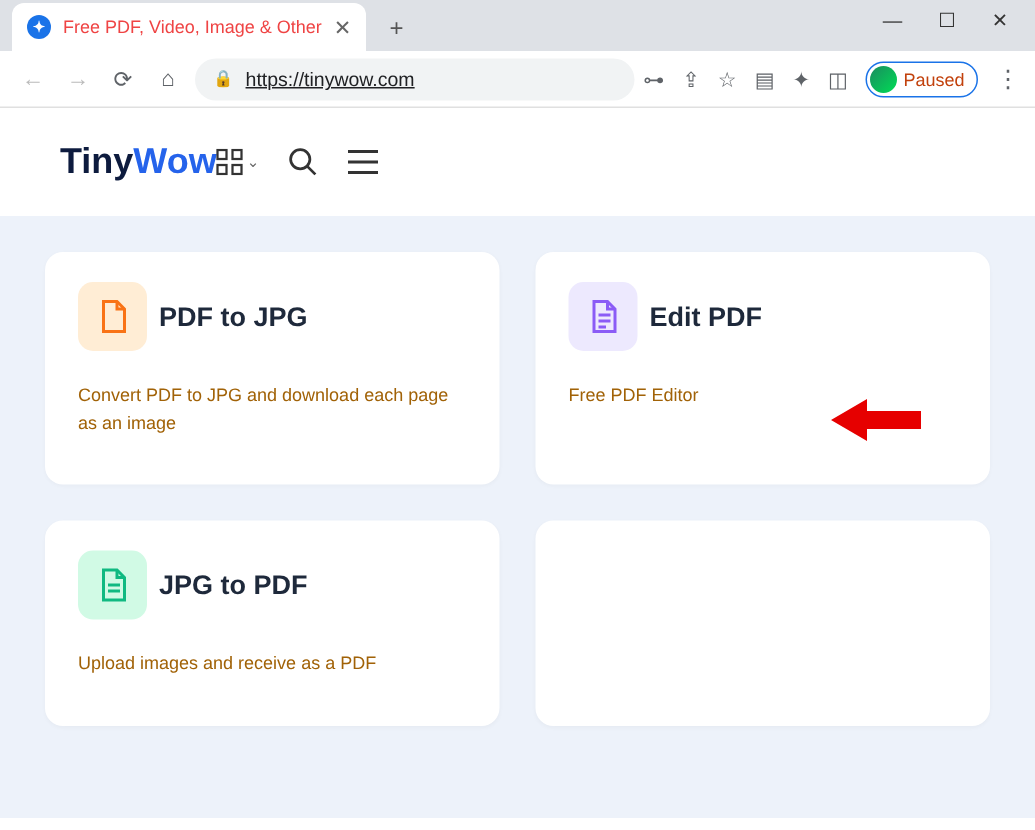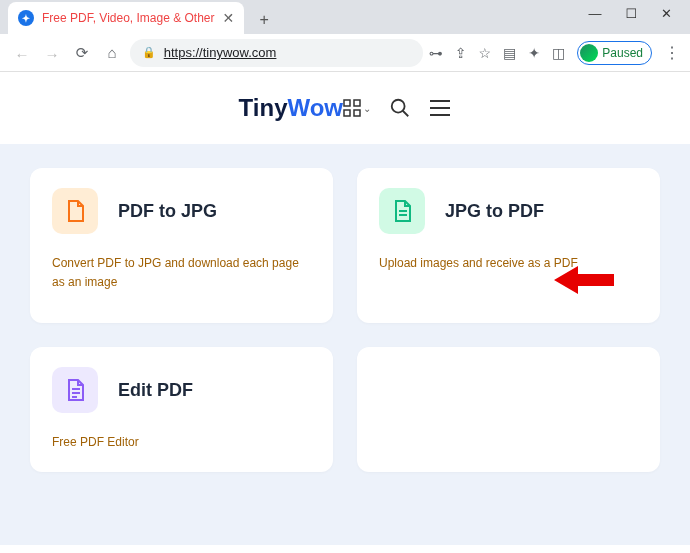--- a/index.html
+++ b/index.html
@@ -14,41 +14,41 @@
     .tab-close { font-size: 14px; color: #666; }
     .newtab { width: 28px; height: 28px; display: flex; align-items: center; justify-content: center; color: #555; font-size: 16px; margin-left: 6px; }
     
     .toolbar { display: flex; align-items: center; height: 38px; background: #fff; padding: 0 10px; gap: 6px; border-bottom: 1px solid #e0e0e0; }
     .nav-btn { width: 24px; height: 24px; display: flex; align-items: center; justify-content: center; color: #5f6368; font-size: 15px; }
     .nav-btn.disabled { color: #bbb; }
     .addressbar { flex: 1; display: flex; align-items: center; height: 28px; background: #f1f3f4; border-radius: 14px; padding: 0 12px; gap: 8px; }
     .lock { color: #5f6368; font-size: 11px; }
     .url { font-size: 13px; color: #202124; text-decoration: underline; }
     .toolbar-icons { display: flex; align-items: center; gap: 12px; color: #5f6368; font-size: 14px; }
-    .paused { display: flex; align-items: center; gap: 4px; border: 1px solid #1a73e8; border-radius: 12px; padding: 2px 8px 2px 2px; color: #15803d; font-size: 12px; }
+    .paused { display: flex; align-items: center; gap: 4px; border: 1px solid #1a73e8; border-radius: 12px; padding: 2px 8px 2px 2px; color: #c2410c; font-size: 12px; }
     .avatar { width: 18px; height: 18px; background: linear-gradient(135deg, #1a8c5f, #0d5); border-radius: 50%; }
     
     
     .page { position: relative; background: #fff; height: calc(553px - 80px); overflow-y: scroll; }
     .page::-webkit-scrollbar { width: 14px; }
     .page::-webkit-scrollbar-track { background: #f1f1f1; }
     .page::-webkit-scrollbar-thumb { background: #c1c1c1; }
     
-    .header { display: flex; align-items: center; justify-content: center; padding: 22px 30px; }
+    .header { display: flex; align-items: center; justify-content: flex-start; padding: 22px 40px; }
     .logo { font-size: 24px; font-weight: 800; }
     .logo .tiny { color: #0d1b3e; }
     .logo .wow { color: #2563eb; }
     .header-actions { display: flex; align-items: center; gap: 18px; color: #333; }
     .grid-icon { display: flex; align-items: center; gap: 2px; }
     
     .content { background: #edf2fa; padding: 24px 30px; min-height: 500px; }
     .cards { display: grid; grid-template-columns: 1fr 1fr; gap: 24px; }
     .card { background: #fff; border-radius: 12px; padding: 20px 22px; box-shadow: 0 1px 3px rgba(0,0,0,0.03); position: relative; }
     .card.tall { padding-bottom: 32px; }
-    .card-head { display: flex; align-items: center; gap: 20px; margin-bottom: 20px; }
+    .card-head { display: flex; align-items: center; gap: 8px; margin-bottom: 20px; }
     .card-icon { width: 46px; height: 46px; border-radius: 10px; display: flex; align-items: center; justify-content: center; }
     .card-icon svg { width: 24px; height: 24px; }
     .ic-orange { background: #ffedd5; }
     .ic-teal { background: #d1fae5; }
     .ic-purple { background: #ede9fe; }
     .ic-blue { background: #e0e7ff; }
     .card-title { font-size: 18px; font-weight: 800; color: #1e293b; }
     .card-desc { font-size: 12px; color: #a16207; line-height: 1.55; }
     
     .arrow { position: absolute; top: 190px; right: 76px; z-index: 10; }
@@ -132,52 +132,52 @@
             <svg viewBox="0 0 24 24">
                 <path d="M6 2h9l5 5v15H6z" fill="none" stroke="#f97316" stroke-width="2"></path>
                 <path d="M15 2v5h5" fill="none" stroke="#f97316" stroke-width="2"></path>
               </svg>
           </div>
           <div class="card-title">PDF to JPG</div>
         </div>
         <div class="card-desc">Convert PDF to JPG and download each page as an image</div>
       </div>
 
+      <div class="card">
+        <div class="card-head">
+          <div class="card-icon ic-purple">
+            <svg viewBox="0 0 24 24">
+                <path d="M6 2h9l5 5v15H6z" fill="none" stroke="#8b5cf6" stroke-width="2"></path>
+                <path d="M15 2v5h5" fill="none" stroke="#8b5cf6" stroke-width="2"></path>
+                <line x1="9" y1="11" x2="17" y2="11" stroke="#8b5cf6" stroke-width="2"></line>
+                <line x1="9" y1="15" x2="17" y2="15" stroke="#8b5cf6" stroke-width="2"></line>
+                <line x1="9" y1="19" x2="14" y2="19" stroke="#8b5cf6" stroke-width="2"></line>
+              </svg>
+          </div>
+          <div class="card-title">Edit PDF</div>
+        </div>
+        <div class="card-desc">Free PDF Editor</div>
+      </div>
+
       <div class="card tall">
         <div class="card-head">
           <div class="card-icon ic-teal">
             <svg viewBox="0 0 24 24">
                 <path d="M6 2h9l5 5v15H6z" fill="none" stroke="#10b981" stroke-width="2"></path>
                 <path d="M15 2v5h5" fill="none" stroke="#10b981" stroke-width="2"></path>
                 <line x1="9" y1="12" x2="17" y2="12" stroke="#10b981" stroke-width="2"></line>
                 <line x1="9" y1="16" x2="17" y2="16" stroke="#10b981" stroke-width="2"></line>
               </svg>
           </div>
           <div class="card-title">JPG to PDF</div>
         </div>
         <div class="card-desc">Upload images and receive as a PDF</div>
       </div>
 
       <div class="card">
-        <div class="card-head">
-          <div class="card-icon ic-purple">
-            <svg viewBox="0 0 24 24">
-                <path d="M6 2h9l5 5v15H6z" fill="none" stroke="#8b5cf6" stroke-width="2"></path>
-                <path d="M15 2v5h5" fill="none" stroke="#8b5cf6" stroke-width="2"></path>
-                <line x1="9" y1="11" x2="17" y2="11" stroke="#8b5cf6" stroke-width="2"></line>
-                <line x1="9" y1="15" x2="17" y2="15" stroke="#8b5cf6" stroke-width="2"></line>
-                <line x1="9" y1="19" x2="14" y2="19" stroke="#8b5cf6" stroke-width="2"></line>
-              </svg>
-          </div>
-          <div class="card-title">Edit PDF</div>
-        </div>
-        <div class="card-desc">Free PDF Editor</div>
-      </div>
-
-      <div class="card">
       </div>
     </div>
   </div>
 
   <svg class="arrow" width="60" height="36" viewBox="0 0 60 36">
     <polygon points="0,18 24,4 24,12 60,12 60,24 24,24 24,32" fill="#e60000"></polygon>
   </svg>
 </div>
 
 </body></html>

